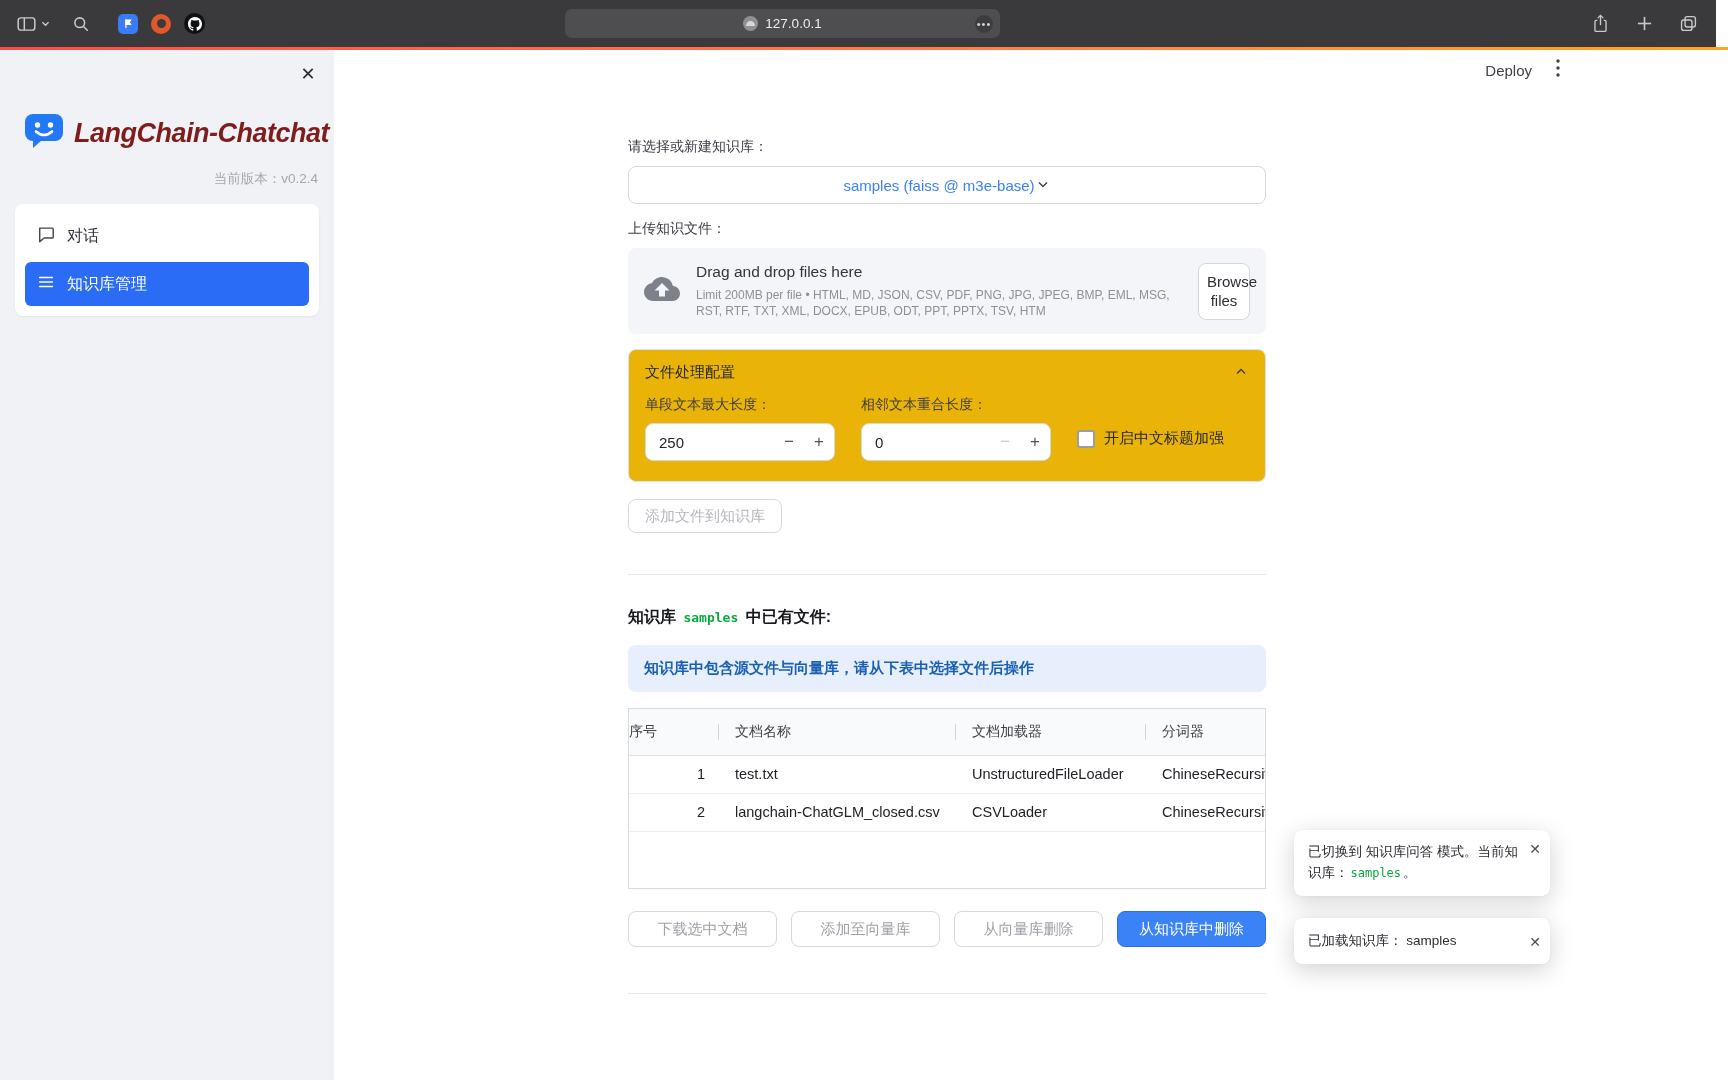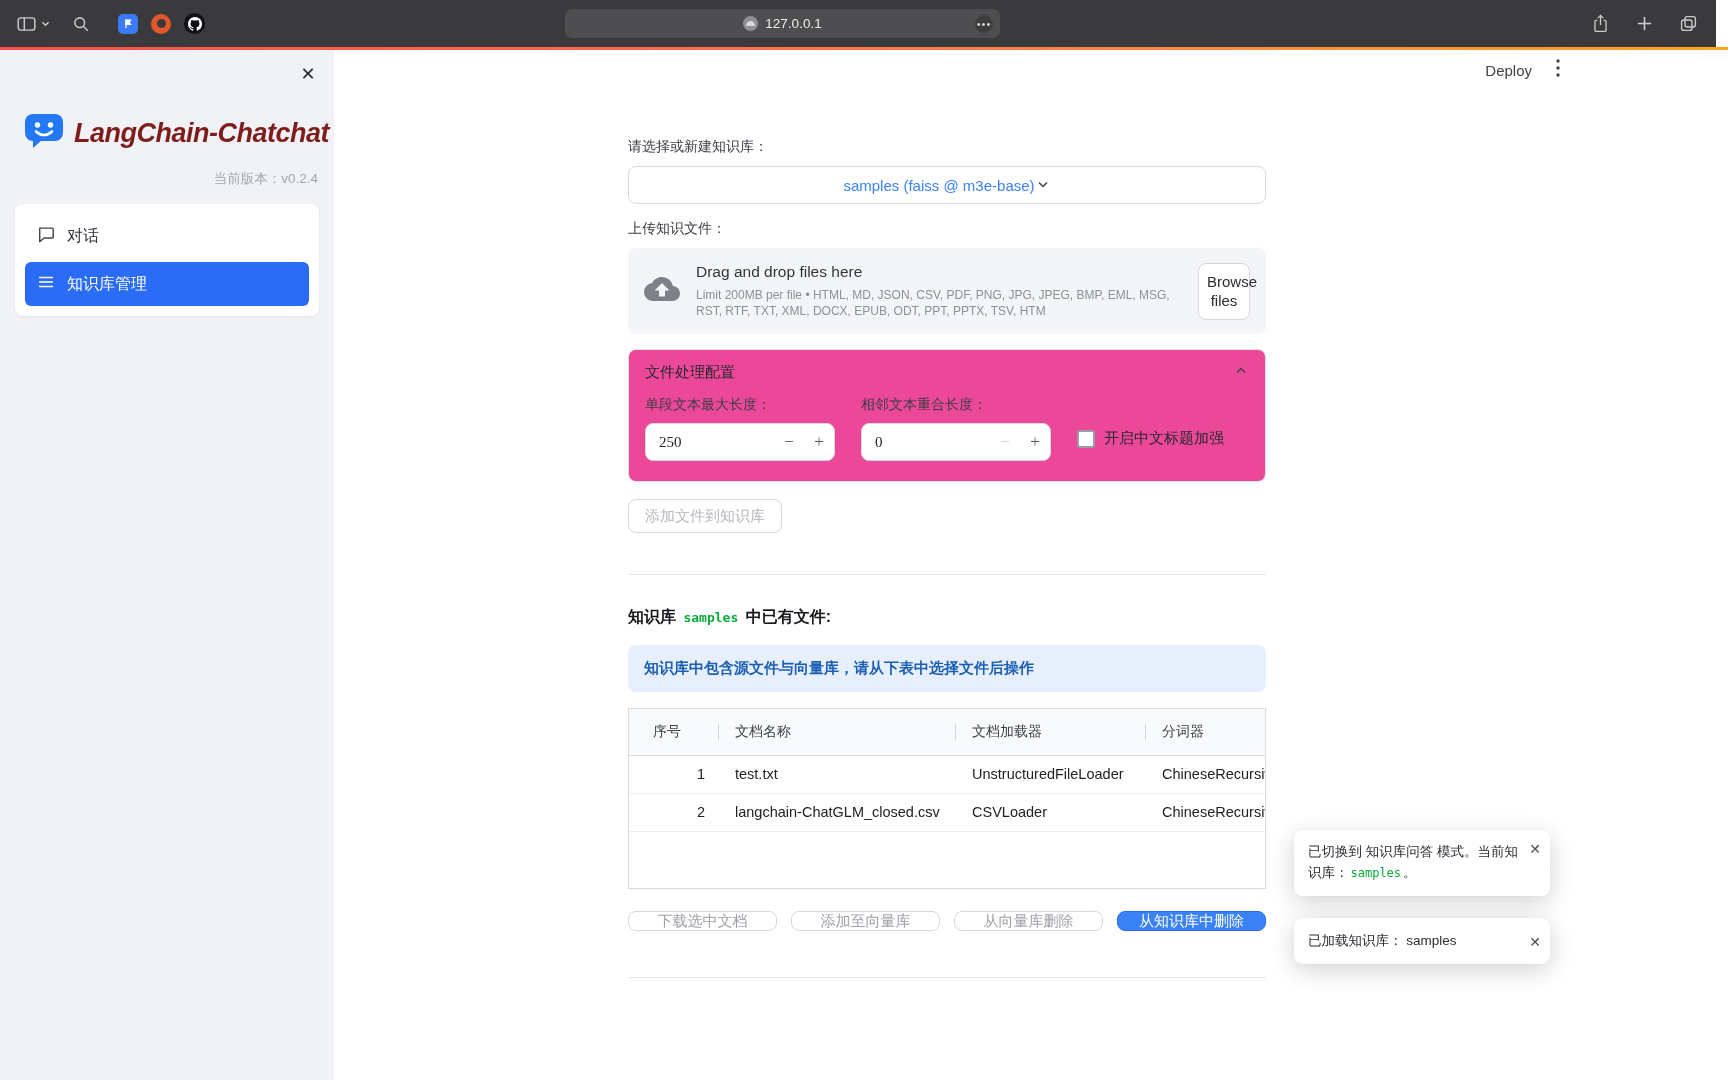--- a/index.html
+++ b/index.html
@@ -63,21 +63,21 @@
 
   .uploader { height:86px; background:#f4f5f8; border-radius:8px; display:flex; align-items:center;
     padding:0 16px; gap:16px; }
   .upl-icon { color:#7e818a; flex:none; }
   .upl-texts { flex:1; }
   .upl-title { font-size:15.5px; color:#33353b; margin-bottom:6px; }
   .upl-limit { font-size:12px; color:#8e9097; line-height:1.35; max-width:486px; }
   .browse-btn { flex:none; width:52px; background:#fff; border:1px solid #d4d6da; border-radius:8px;
     font-size:15px; color:#2b2d33; text-align:center; padding:8px 8px; line-height:1.3; cursor:pointer; }
 
-  .expander { margin-top:15px; border:1px solid #e1e2e7; border-radius:8px; background:#ec4899;font-family:Liberation Serif, serif; }
+  .expander { margin-top:15px; border:1px solid #e1e2e7; border-radius:8px; background:#eab308; }
   .exp-head { height:44px; display:flex; align-items:center; justify-content:space-between;
     padding:0 16px; font-size:15px; color:#26282e; cursor:pointer; }
   .exp-head svg { color:#3f4146; }
   .exp-body { padding:2px 16px 20px; display:flex; gap:26px; align-items:flex-start; }
   .numfield .nf-label { font-size:14px; color:#3b3d45; margin-bottom:9px; }
   .numinput { width:190px; height:38px; border:1px solid #d6d8dc; border-radius:8px; background:#fff;
     display:flex; align-items:center; font-size:15px; color:#22242a; }
   .numinput .val { flex:1; padding-left:13px; }
   .step { width:30px; text-align:center; font-size:17px; color:#4f525a; cursor:pointer; user-select:none; }
   .step.disabled { color:#c7c9cf; }
@@ -95,29 +95,29 @@
   .files-heading .code { font-family:"DejaVu Sans Mono", monospace; font-size:13px; color:#09ab3b;
     font-weight:600; padding:0 3px; }
 
   .info { margin-top:17px; background:#e6effb; border-radius:8px; padding:14px 16px;
     font-size:15px; color:#1b5fb5;font-weight:bold; }
 
   .tablebox { margin-top:16px; border:1px solid #d8dade; height:181px; background:#fff; overflow:hidden; }
   table { border-collapse:collapse; width:100%; table-layout:fixed; font-size:14px; }
   thead th { height:46px; background:#f9fafb; font-weight:500; color:#3f4147; text-align:left;
     padding:0 0 0 16px; border-bottom:1px solid #dcdee2; position:relative; white-space:nowrap; }
-  thead th:first-child { text-align:center; padding:0 14px 0 0; }
+  thead th:first-child { text-align:left; padding:0 14px 0 0; }
   thead th:not(:last-child)::after { content:""; position:absolute; right:0; top:15px; height:16px;
     width:1px; background:#d3d5da; }
   tbody td { height:38px; padding:0 0 0 16px; border-bottom:1px solid #eceef1; color:#202227;
     white-space:nowrap; overflow:hidden; font-size:14.5px; }
   tbody td:first-child { text-align:right; padding:0 14px 0 0; }
 
   .actions { margin-top:22px; display:flex; gap:14px; }
-  .act { width:149px; height:20px; border-radius:8px; border:1px solid #d6d8dc; background:#fff;
+  .act { width:149px; height:36px; border-radius:8px; border:1px solid #d6d8dc; background:#fff;
     color:#9fa1a8; font-size:15px; display:flex; align-items:center; justify-content:center; cursor:pointer; }
   .act.primary { background:#3b82f6; border-color:#2a6cf5; color:#fff; }
 
   
   .toast { position:absolute; right:178px; width:256px; background:#fff; border-radius:8px;
     box-shadow:0 6px 24px rgba(0,0,0,.18), 0 0 1px rgba(0,0,0,.12);
     font-size:13.5px; color:#2a2c32; line-height:1.55; }
   .toast1 { top:830px; padding:12px 30px 12px 14px; }
   .toast2 { top:918px; height:46px; display:flex; align-items:center; padding:0 30px 0 14px; }
   .toast .code { font-family:"DejaVu Sans Mono", monospace; font-size:12px; color:#09ab3b; padding:0 2px; }

